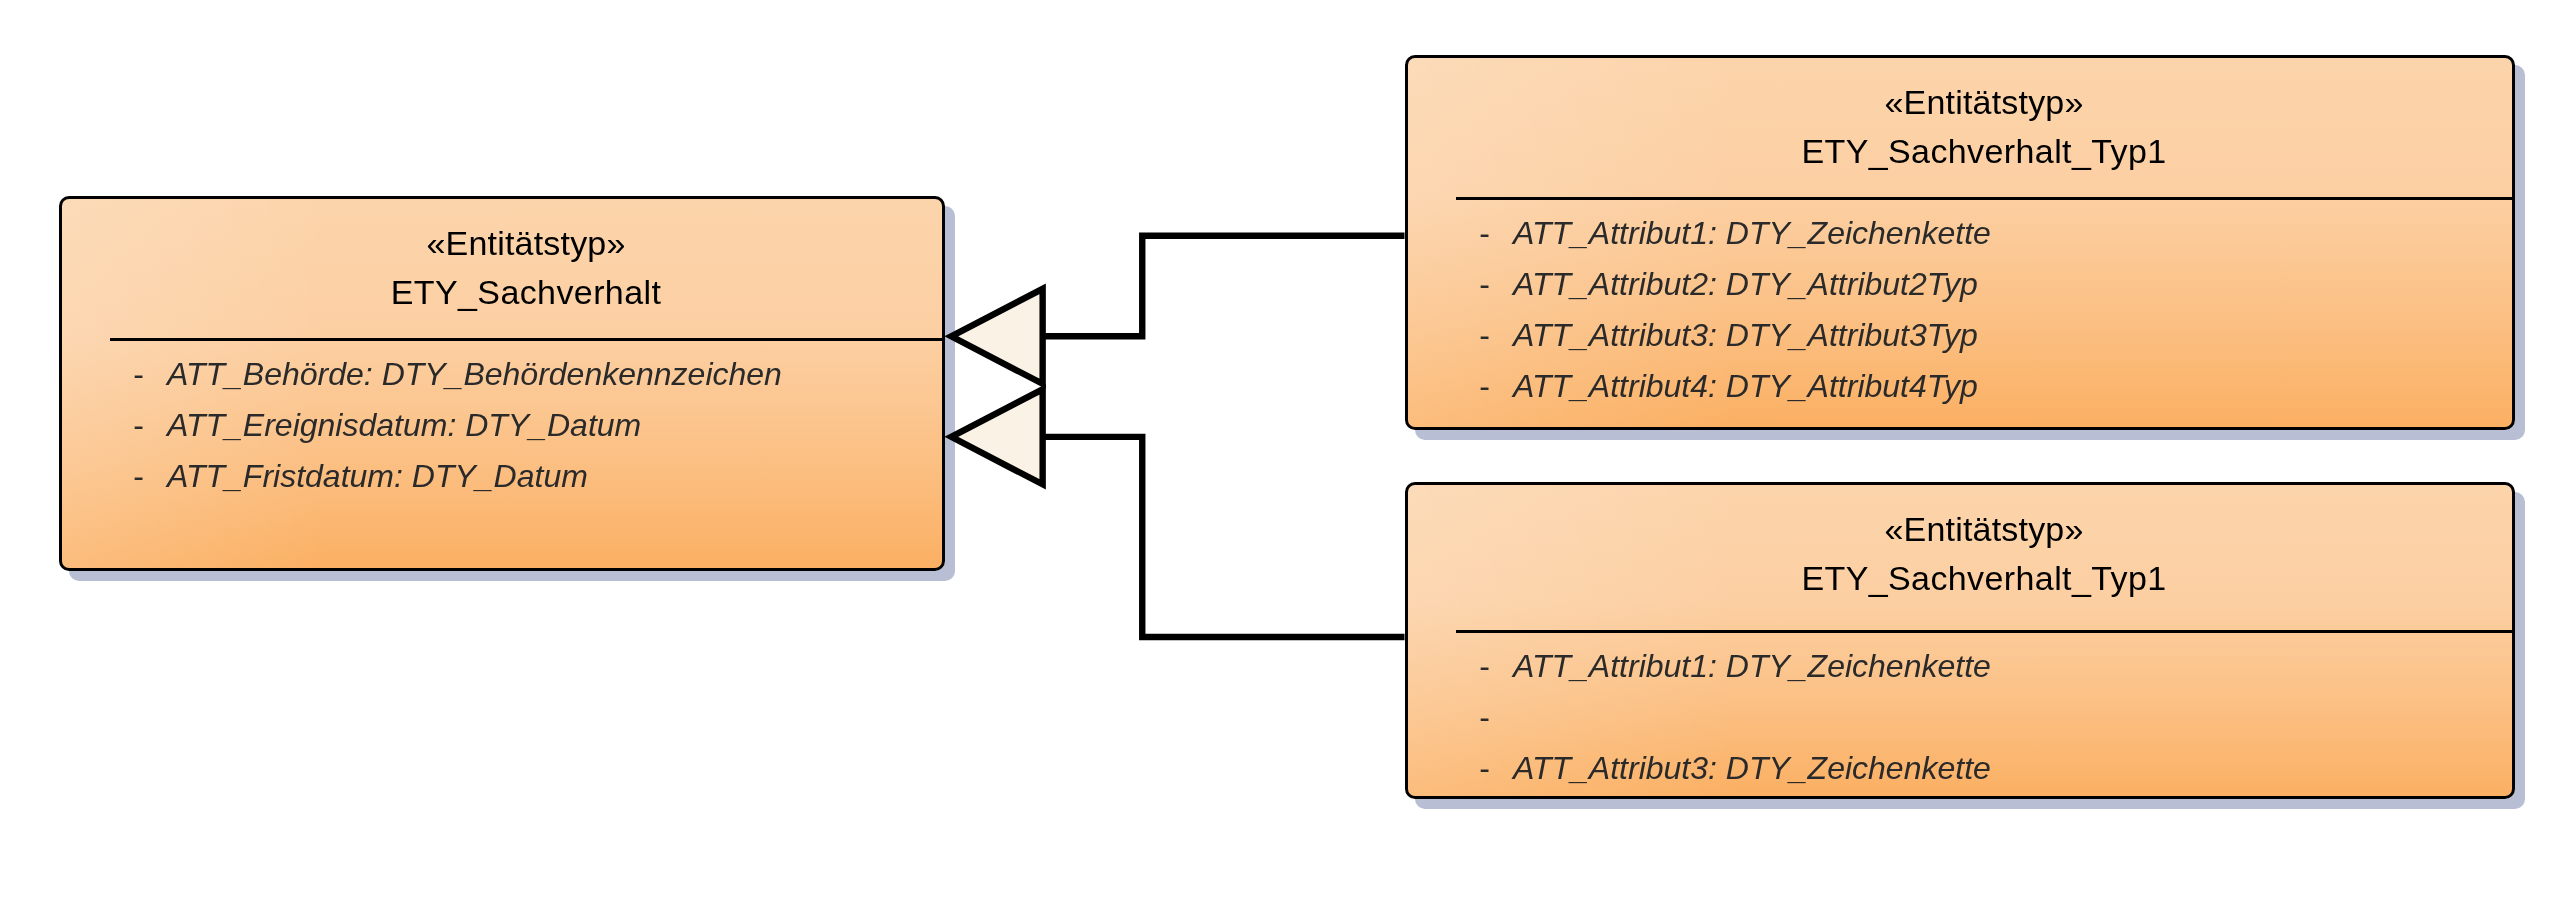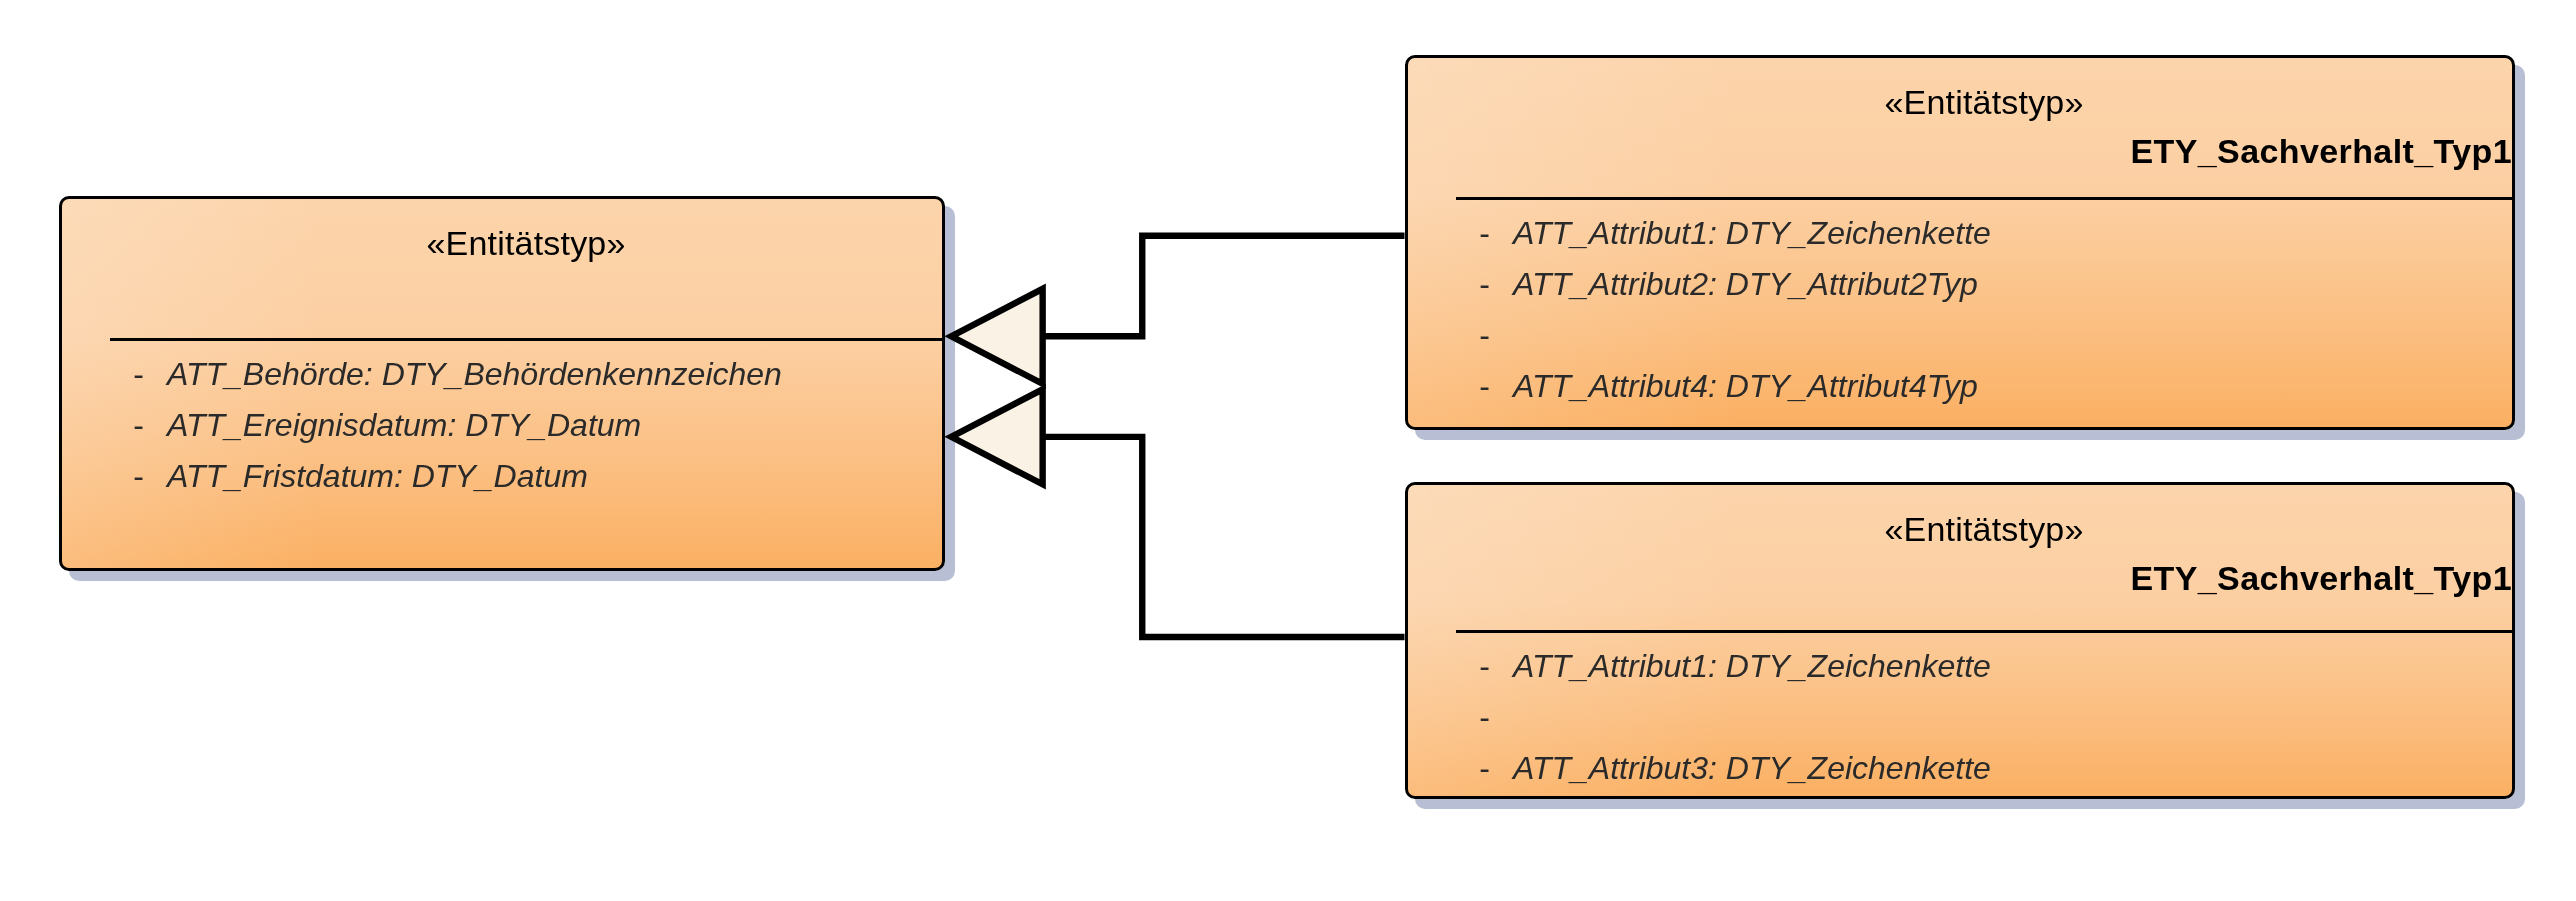--- a/index.html
+++ b/index.html
@@ -58,26 +58,25 @@
 
   .stereotype {
     font-size: 34px;
     line-height: 1.22;
     color: #000000;
     letter-spacing: 0.2px;
   }
 
   .class-name {
     font-size: 34px;
-    font-weight: bold;
+    font-weight: normal;
     line-height: 1.25;
     color: #000000;
     margin-top: 6.4px;
     letter-spacing: 0.4px;
-    text-align: right;
   }
 
   .class-attributes {
     position: relative;
     z-index: 2;
     box-sizing: border-box;
     flex: 1 1 auto;
     padding: 17.4px 0 0 0;
   }
 
@@ -119,20 +118,21 @@
   }
 </style>
 </head>
 <body>
 
 <div id="canvas">
 
   <div class="uml-class" id="class-parent" style="left:59px; top:196px; width:886px; height:375px;">
     <div class="class-header" style="height:142px;">
       <div class="stereotype">«Entitätstyp»</div>
+      <div class="class-name">ETY_Sachverhalt</div>
     </div>
     <div class="class-attributes">
       <div class="attr-row">
         <span class="attr-vis">-</span>
         <span class="attr-text">ATT_Behörde: DTY_Behördenkennzeichen</span>
       </div>
       <div class="attr-row">
         <span class="attr-vis">-</span>
         <span class="attr-text">ATT_Ereignisdatum: DTY_Datum</span>
       </div>
@@ -152,20 +152,21 @@
       <div class="attr-row">
         <span class="attr-vis">-</span>
         <span class="attr-text">ATT_Attribut1: DTY_Zeichenkette</span>
       </div>
       <div class="attr-row">
         <span class="attr-vis">-</span>
         <span class="attr-text">ATT_Attribut2: DTY_Attribut2Typ</span>
       </div>
       <div class="attr-row">
         <span class="attr-vis">-</span>
+        <span class="attr-text">ATT_Attribut3: DTY_Attribut3Typ</span>
       </div>
       <div class="attr-row">
         <span class="attr-vis">-</span>
         <span class="attr-text">ATT_Attribut4: DTY_Attribut4Typ</span>
       </div>
     </div>
   </div>
 
   <div class="uml-class" id="class-child-bottom" style="left:1405px; top:482px; width:1110px; height:317px;">
     <div class="class-header" style="height:148px;">

